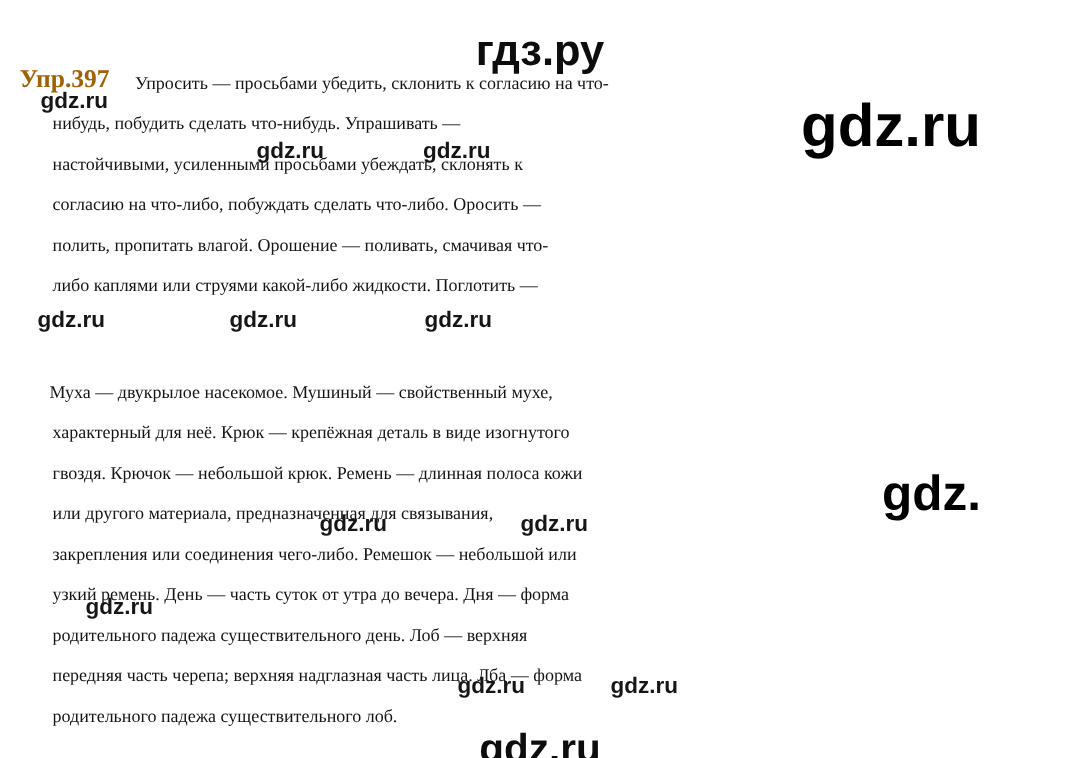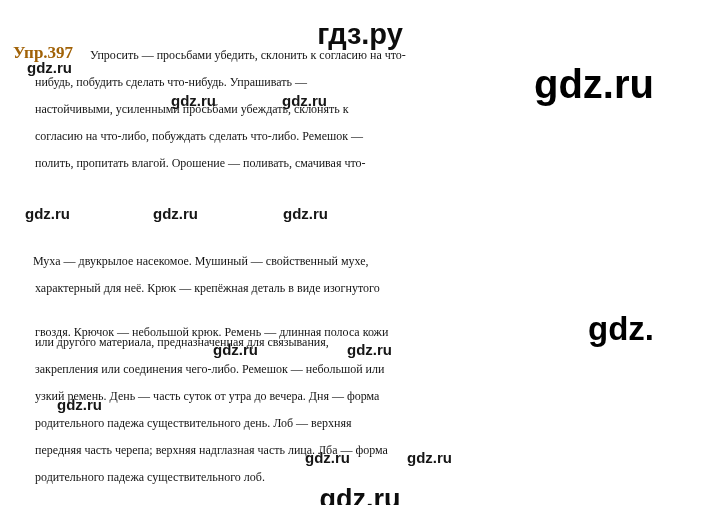--- a/index.html
+++ b/index.html
@@ -78,21 +78,21 @@
   
   .l0  { left: 90px;  top: 28px;  }
   .l1  { left: 35px;  top: 55px;  }
   .l2  { left: 35px;  top: 82px;  }
   .l3  { left: 35px;  top: 109px; }
   .l4  { left: 35px;  top: 136px; }
   .l5  { left: 35px;  top: 163px; }
   .l6  { left: 35px;  top: 207px; }
   .l7  { left: 33px;  top: 234px; }
   .l8  { left: 35px;  top: 261px; }
-  .l9  { left: 35px;  top: 305px; }
+  .l9  { left: 35px;  top: 288px; }
   .l10 { left: 35px;  top: 315px; }
   .l11 { left: 35px;  top: 342px; }
   .l12 { left: 35px;  top: 369px; }
   .l13 { left: 35px;  top: 396px; }
   .l14 { left: 35px;  top: 423px; }
   .l15 { left: 35px;  top: 450px; }
 
   .w1  { left: 27px;  top: 43px;  }
   .w2  { left: 171px; top: 76px;  }
   .w3  { left: 282px; top: 76px;  }
@@ -110,22 +110,23 @@
 
 <div id="page">
 
   <div class="site-logo-top">гдз.ру</div>
 
   <div class="exercise-label">Упр.397</div>
 
   <div class="text-line l0">Упросить — просьбами убедить, склонить к согласию на что-</div>
   <div class="text-line l1">нибудь, побудить сделать что-нибудь. Упрашивать —</div>
   <div class="text-line l2">настойчивыми, усиленными просьбами убеждать, склонять к</div>
-  <div class="text-line l3">согласию на что-либо, побуждать сделать что-либо. Ремешок —</div>
+  <div class="text-line l3">согласию на что-либо, побуждать сделать что-либо. Оросить —</div>
   <div class="text-line l4">полить, пропитать влагой. Орошение — поливать, смачивая что-</div>
+  <div class="text-line l5">либо каплями или струями какой-либо жидкости. Поглотить —</div>
   <div class="text-line l7">Муха — двукрылое насекомое. Мушиный — свойственный мухе,</div>
   <div class="text-line l8">характерный для неё. Крюк — крепёжная деталь в виде изогнутого</div>
   <div class="text-line l9">гвоздя. Крючок — небольшой крюк. Ремень — длинная полоса кожи</div>
   <div class="text-line l10">или другого материала, предназначенная для связывания,</div>
   <div class="text-line l11">закрепления или соединения чего-либо. Ремешок — небольшой или</div>
   <div class="text-line l12">узкий ремень. День — часть суток от утра до вечера. Дня — форма</div>
   <div class="text-line l13">родительного падежа существительного день. Лоб — верхняя</div>
   <div class="text-line l14">передняя часть черепа; верхняя надглазная часть лица. Лба — форма</div>
   <div class="text-line l15">родительного падежа существительного лоб.</div>
 

